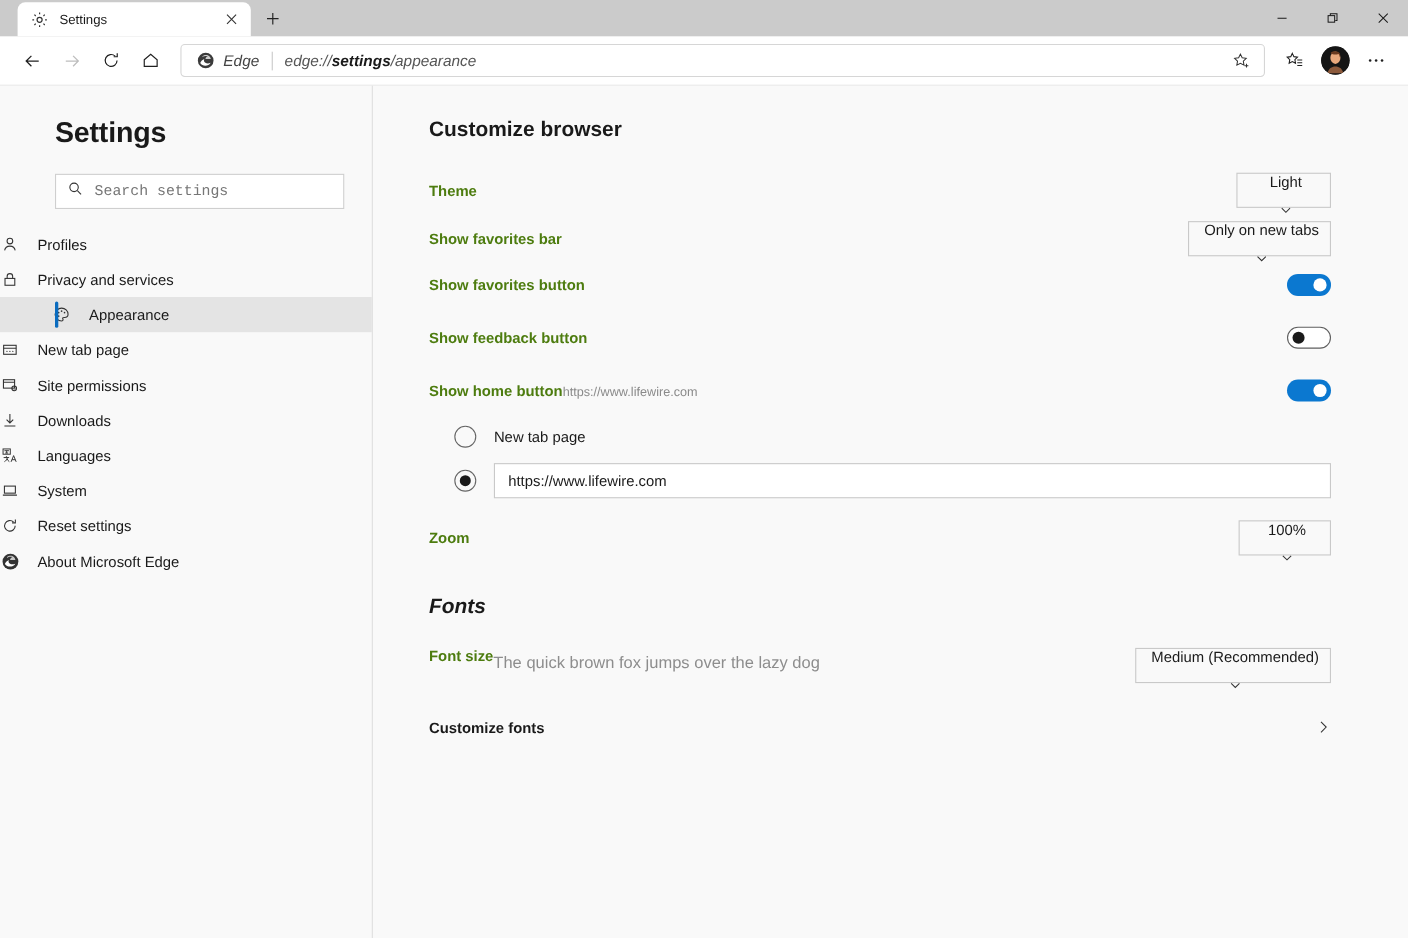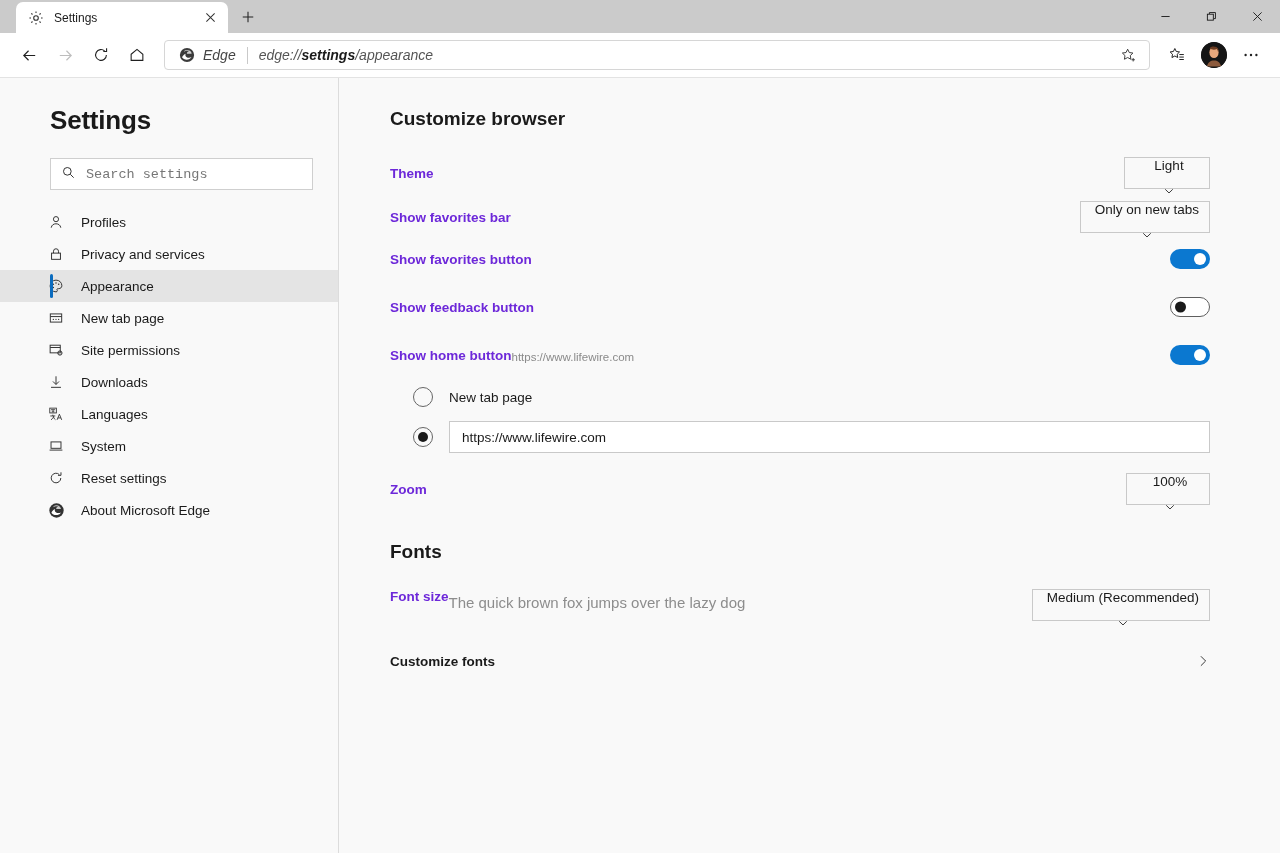--- a/index.html
+++ b/index.html
@@ -94,21 +94,21 @@
   }
   .searchbox input {
     border: 0; outline: 0; flex: 1; font-size: 13.5px;
     color: #222; background: transparent;
     font-family: Liberation Mono, monospace;
   }
   .searchbox input::placeholder { color: #767676; }
   .navlist { margin-top: 16px; }
   .navitem {
     height: 32px; display: flex; align-items: center; gap: 16px;
-    padding-left: 47px; position: relative; color: #1a1a1a; font-size: 13.5px;
+    position: relative; color: #1a1a1a; font-size: 13.5px;
   }
   .navitem .ico {
     width: 18px; height: 18px; flex: 0 0 18px;
     display: flex; align-items: center; justify-content: center; color: #333;
   }
   .navitem.active { background: #e4e4e4; }
   .navitem.active::before {
     content: ""; position: absolute; left: 50px; top: 4px;
     width: 3px; height: 24px; background: #0b6cbf; border-radius: 2px;
   }
@@ -118,26 +118,27 @@
   
   .content {
     flex: 1; padding: 30px 70px 0 51px; overflow: hidden; background: #f9f9f9;
   }
   .h1 {
     font-size: 19px; font-weight: 600; color: #1a1a1a; margin-bottom: 27px;
   }
   .h2 {
     font-size: 19px; font-weight: 600; color: #1a1a1a;
     margin: 36px 0 26px 0;
+    font-style: italic;
   }
   .row {
     display: flex; align-items: center; justify-content: space-between;
     min-height: 28px; margin-bottom: 12px;
   }
-  .row-label { font-size: 13.5px; font-weight: 600; color: #6d28d9; }
+  .row-label { font-size: 13.5px; font-weight: 600; color: #4d7c0f; }
   .row-sub { font-size: 11.5px; color: #8a8a8a; margin-top: 3px; }
   .row-stack { display: flex; flex-direction: row; }
 
   .select {
     height: 32px; border: 1px solid #c9c9c9; background: #f9f9f9;
     display: inline-flex; align-items: center; justify-content: space-between;
     gap: 12px; padding: 0 10px 0 14px; font-size: 13.5px; color: #1a1a1a; flex-direction: column;
   }
   .chev { color: #333; display: flex; align-items: center; }
 

